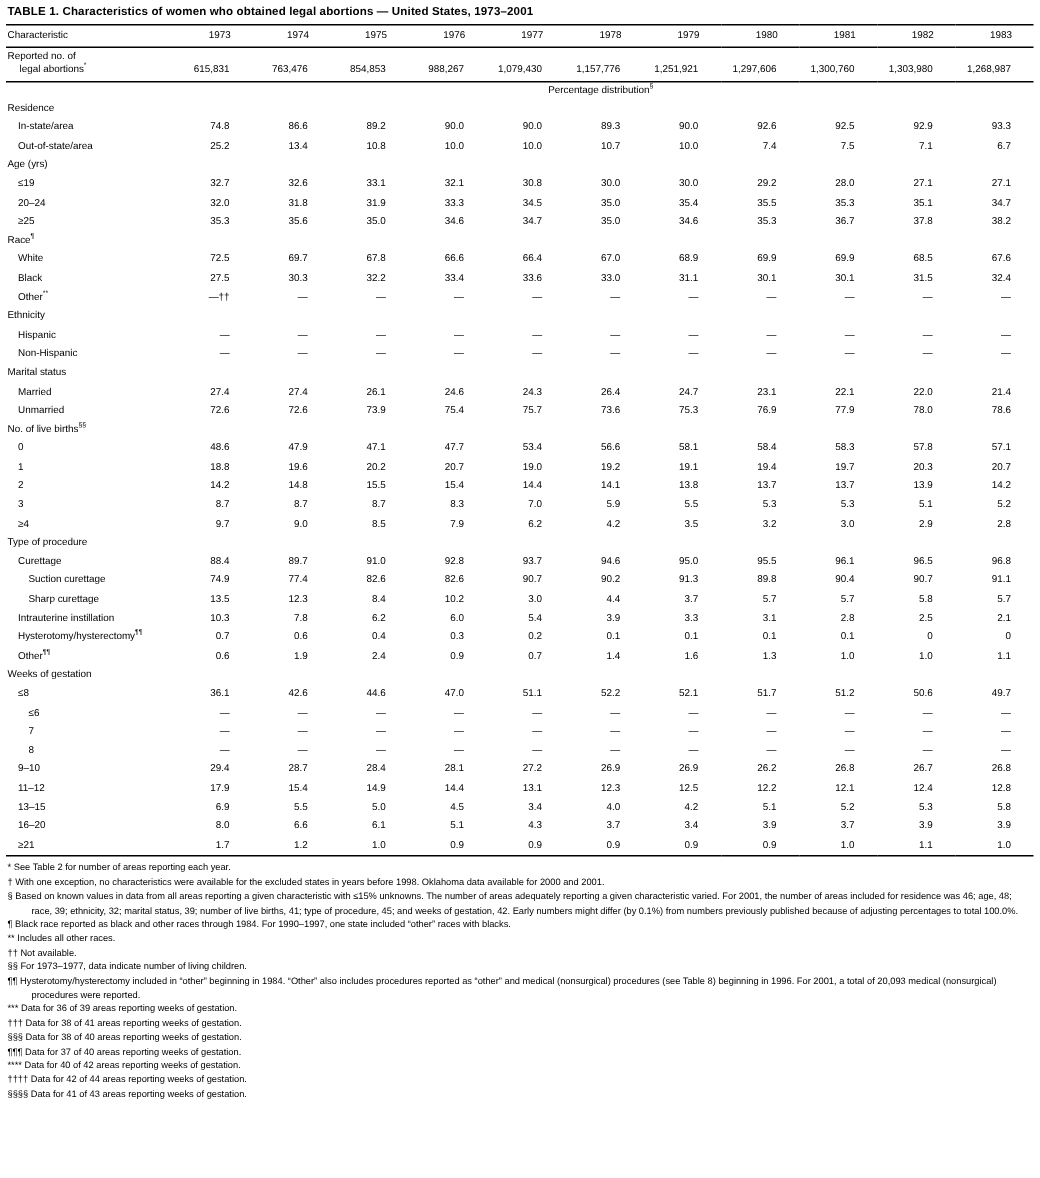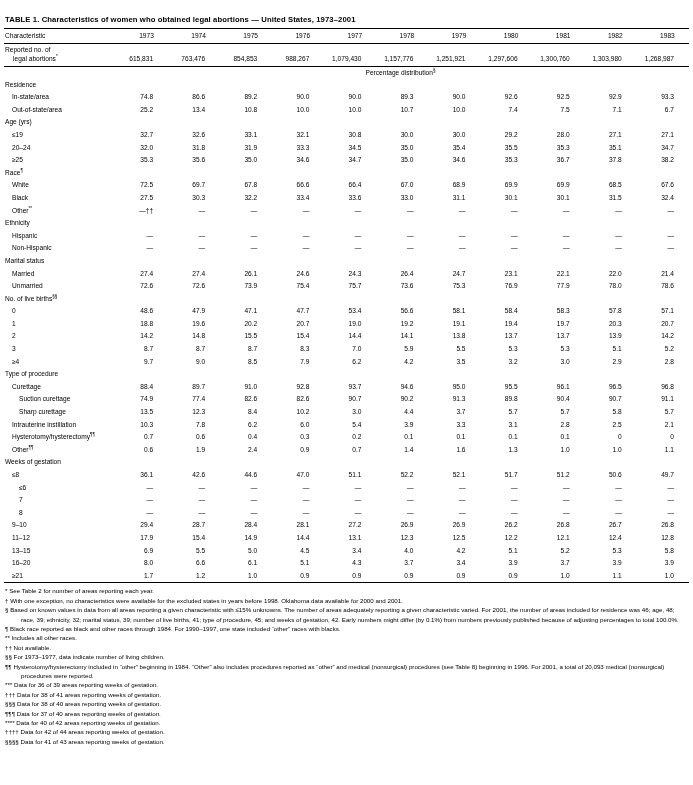--- a/index.html
+++ b/index.html
@@ -4,21 +4,21 @@
 <style>
   * { box-sizing: border-box; }
   html, body { margin: 0; padding: 0; }
   body {
     width: 693px;
     min-height: 785px;
     background: #ffffff;
     color: #000000;
     font-family: "Liberation Sans", "DejaVu Sans", sans-serif;
   }
-  .page { padding: 14px 4px 0 4px; }
+  .page { padding: 2px 4px 0 4px; }
   .title {
     font-size: 7.7px;
     font-weight: bold;
     letter-spacing: 0.1px;
     padding: 1px 0 4px 1px;
   }
   table.tbl {
     width: 100%;
     border-collapse: collapse;
     table-layout: fixed;

